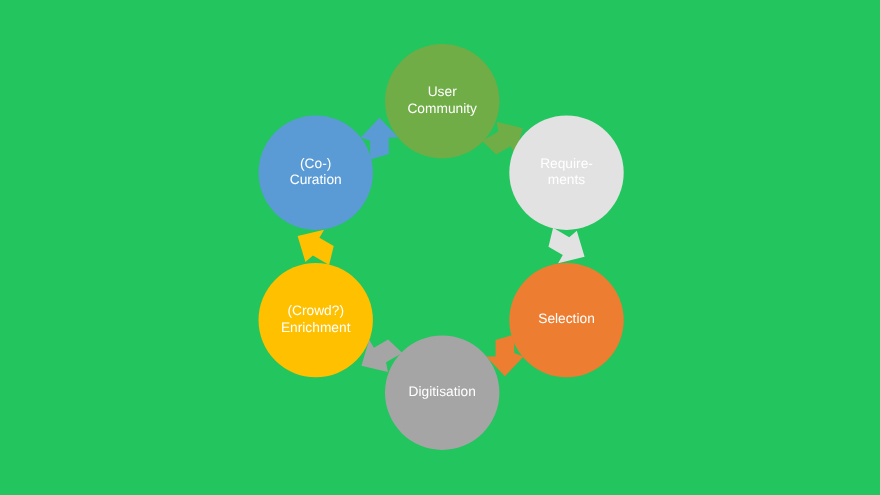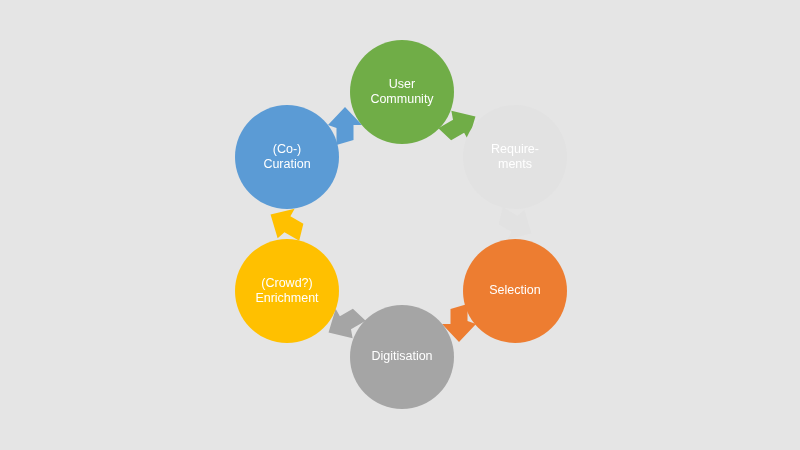--- a/index.html
+++ b/index.html
@@ -11,21 +11,21 @@
   body {
     width: 800px;
     height: 450px;
     overflow: hidden;
     font-family: "Liberation Sans", sans-serif;
   }
   #diagram-root {
     position: relative;
     width: 800px;
     height: 450px;
-    background: #e5e5e5;
+    background: #22c55e;
   }
   #cycle-svg {
     position: absolute;
     left: 0;
     top: 0;
     width: 800px;
     height: 450px;
     display: block;
   }
   .node-label {

